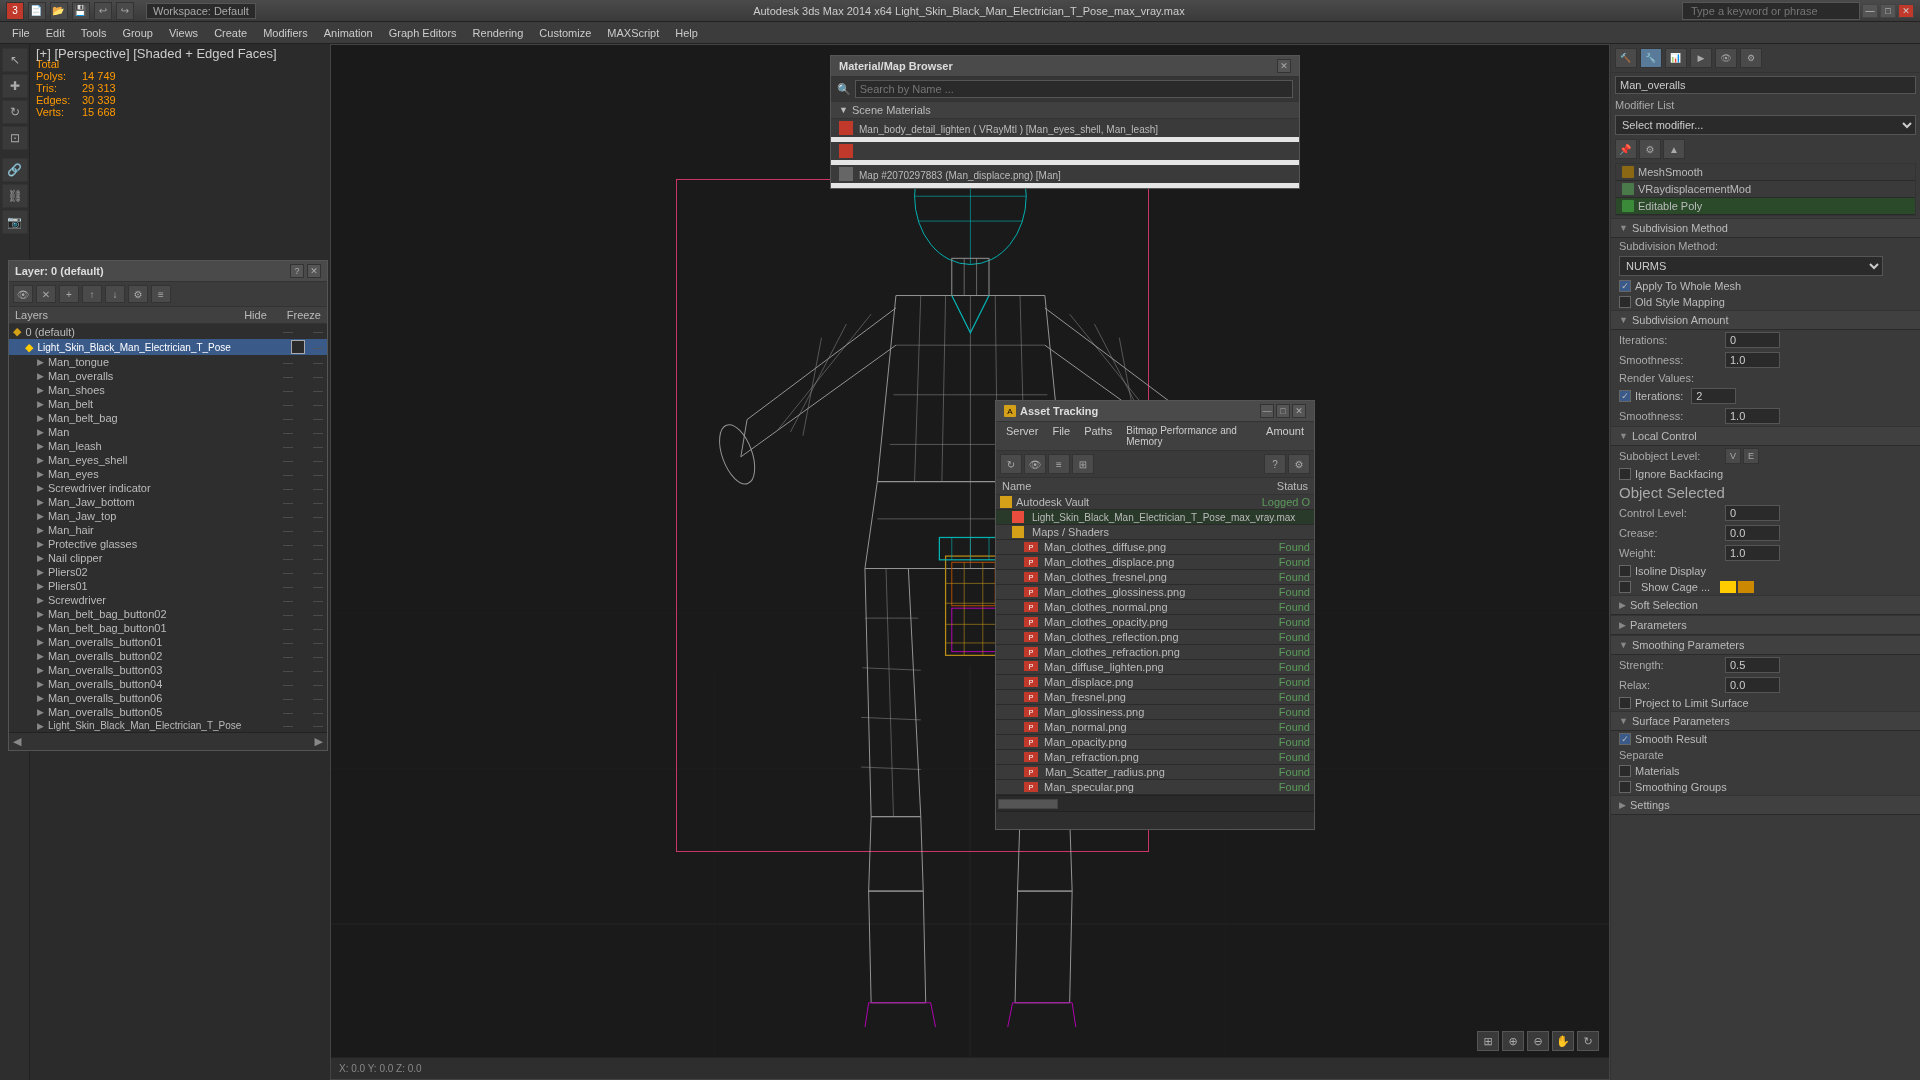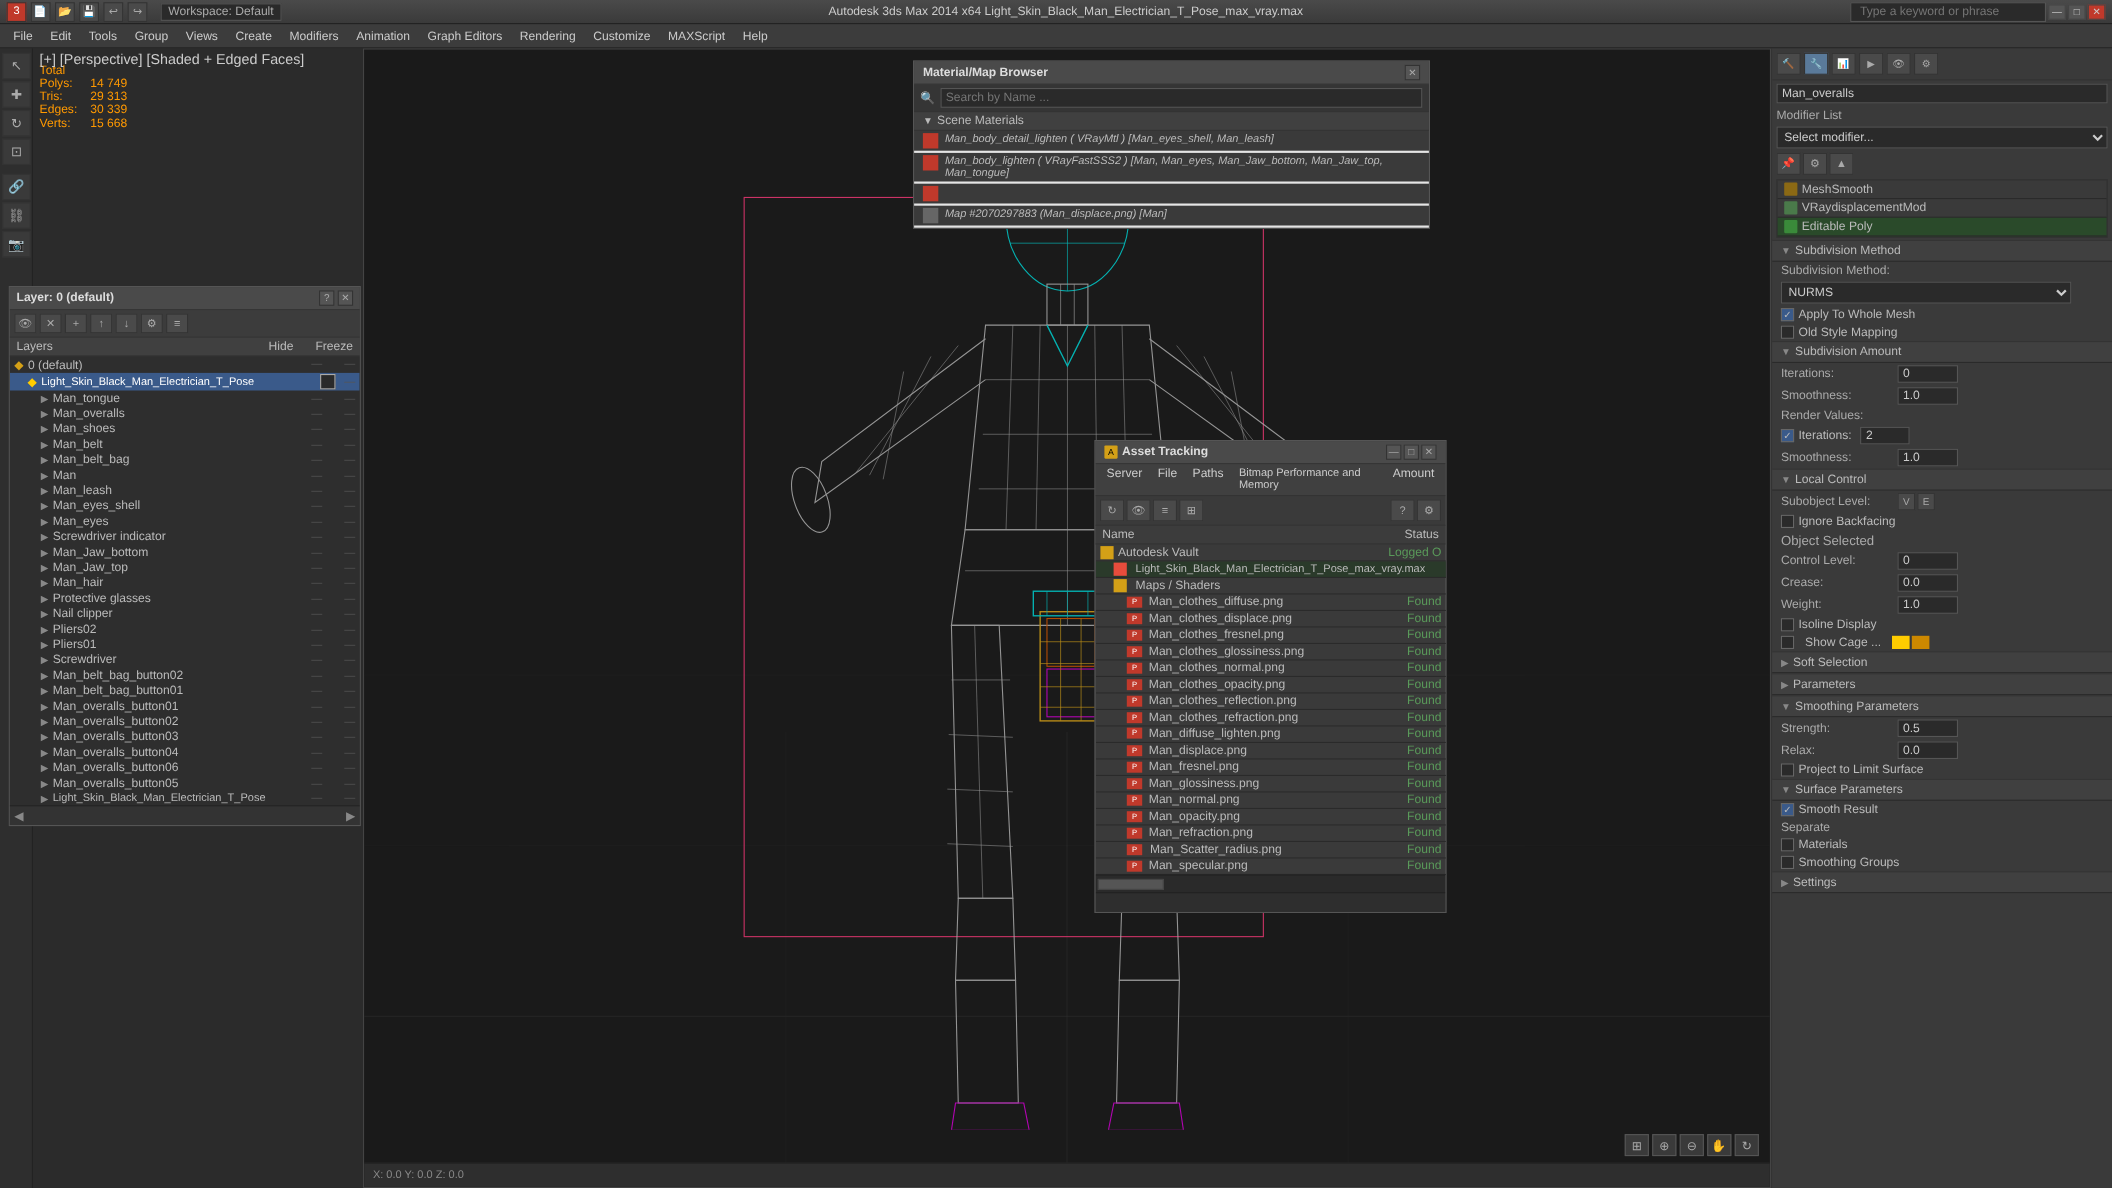--- a/index.html
+++ b/index.html
@@ -210,26 +210,25 @@
       padding: 2px 8px;
       font-size: 11px;
       color: #bbb;
       border-bottom: 1px solid #333;
       display: flex;
       align-items: center;
       gap: 4px;
     }
     .mat-item {
       display: flex;
-      align-items: flex-start;
+      align-items: flex-end;
       padding: 2px 8px;
       font-size: 11px;
       color: #bbb;
-      border-bottom: 2px solid #e5e5e5;
-      font-style: italic;
+      border-bottom: 5px solid #e5e5e5;
     }
     .mat-icon-box {
       width: 14px; height: 14px;
       background: #c0392b;
       margin-right: 6px;
       flex-shrink: 0;
     }
     .mat-icon-box.gray { background: #666; }
 
     
@@ -819,24 +818,20 @@
   <div class="mat-section-header">
     <span style="font-size:9px;">▼</span>
     <span>Scene Materials</span>
   </div>
   <div class="mat-item">
     <div class="mat-icon-box"></div>
     <span style="font-size:10px;">Man_body_detail_lighten ( VRayMtl ) [Man_eyes_shell, Man_leash]</span>
   </div>
   <div class="mat-item">
     <div class="mat-icon-box"></div>
-    <span style="font-size:10px;">Man_body_lighten ( VRayFastSSS2 ) [Man, Man_eyes, Man_Jaw_bottom, Man_Jaw_top, Man_tongue]</span>
-  </div>
-  <div class="mat-item">
-    <div class="mat-icon-box"></div>
   </div>
   <div class="mat-item">
     <div class="mat-icon-box gray"></div>
     <span style="font-size:10px;">Map #2070297883 (Man_displace.png) [Man]</span>
   </div>
 </div>
 
 <div id="asset-tracking">
   <div class="panel-header">
     <div style="display:flex;align-items:center;gap:4px;">
@@ -1117,21 +1112,21 @@
     <span class="prop-label">Subobject Level:</span>
     <div style="display:flex;gap:2px;">
       <div class="r-btn" style="width:16px;height:16px;font-size:9px;">V</div>
       <div class="r-btn" style="width:16px;height:16px;font-size:9px;">E</div>
     </div>
   </div>
   <div class="prop-checkbox">
     <div class="checkbox-box"></div>
     <span>Ignore Backfacing</span>
   </div>
-  <div style="padding:2px 8px;font-size:12px;color:#aaa;">Object Selected</div>
+  <div style="padding:2px 8px;font-size:15px;color:#aaa;">Object Selected</div>
   <div class="prop-row">
     <span class="prop-label">Control Level:</span>
     <input type="text" value="0" style="width: 55px; background: rgb(42, 42, 42); border: 1px solid rgb(85, 85, 85); color: rgb(204, 204, 204); padding: 1px 4px; font-size: 11px;">
   </div>
   <div class="prop-row">
     <span class="prop-label">Crease:</span>
     <input type="text" value="0.0" style="width: 55px; background: rgb(42, 42, 42); border: 1px solid rgb(85, 85, 85); color: rgb(204, 204, 204); padding: 1px 4px; font-size: 11px;">
   </div>
   <div class="prop-row">
     <span class="prop-label">Weight:</span>

